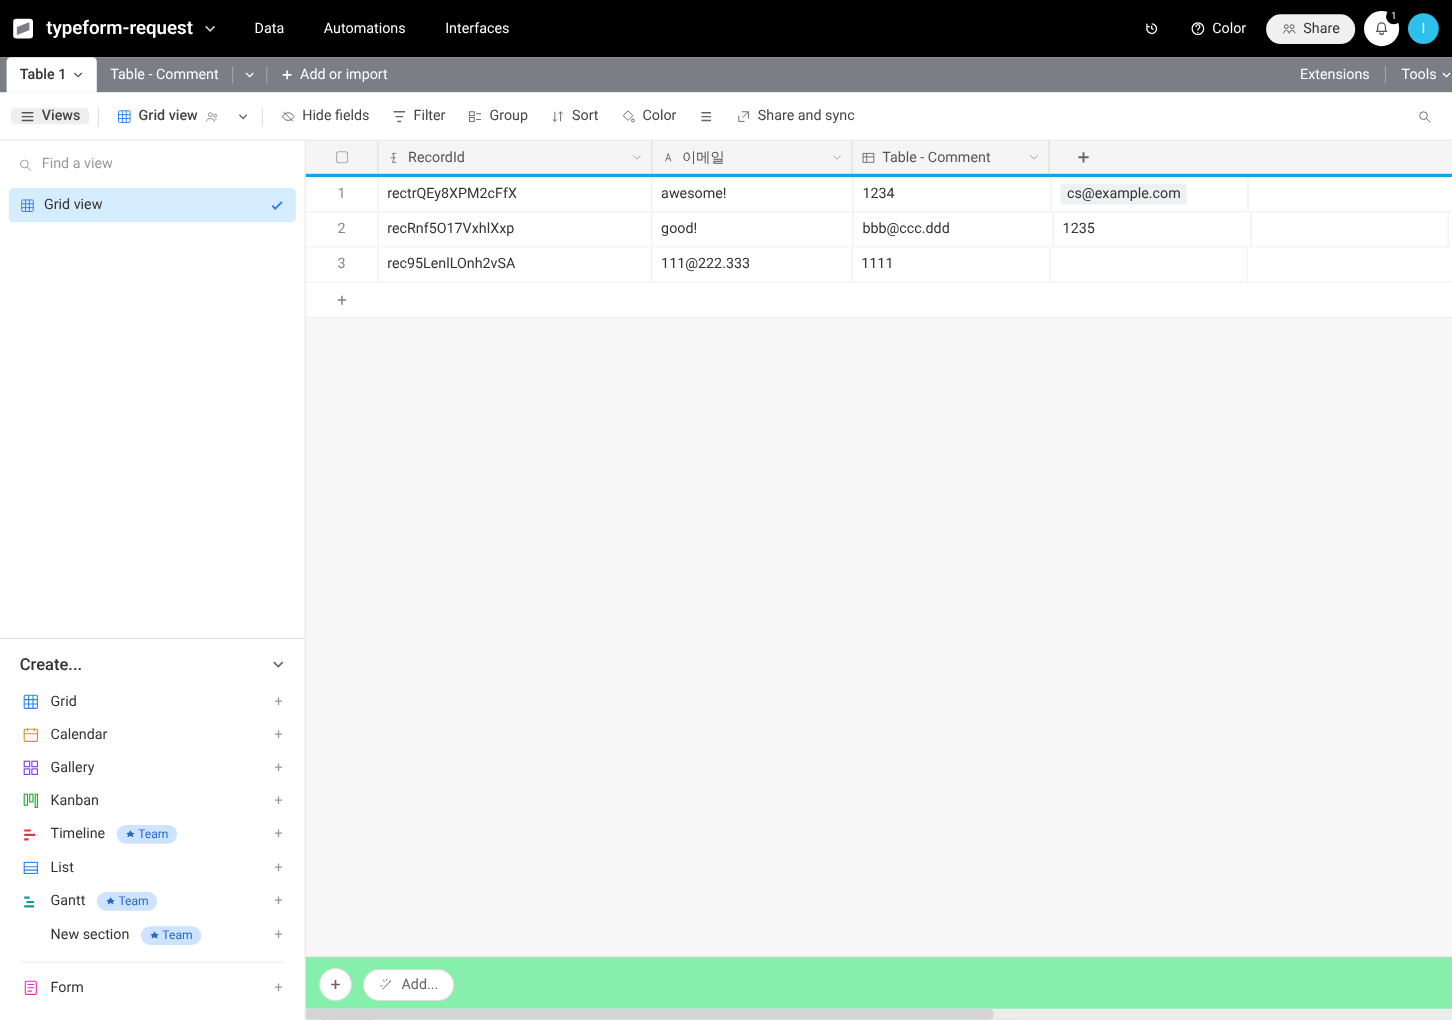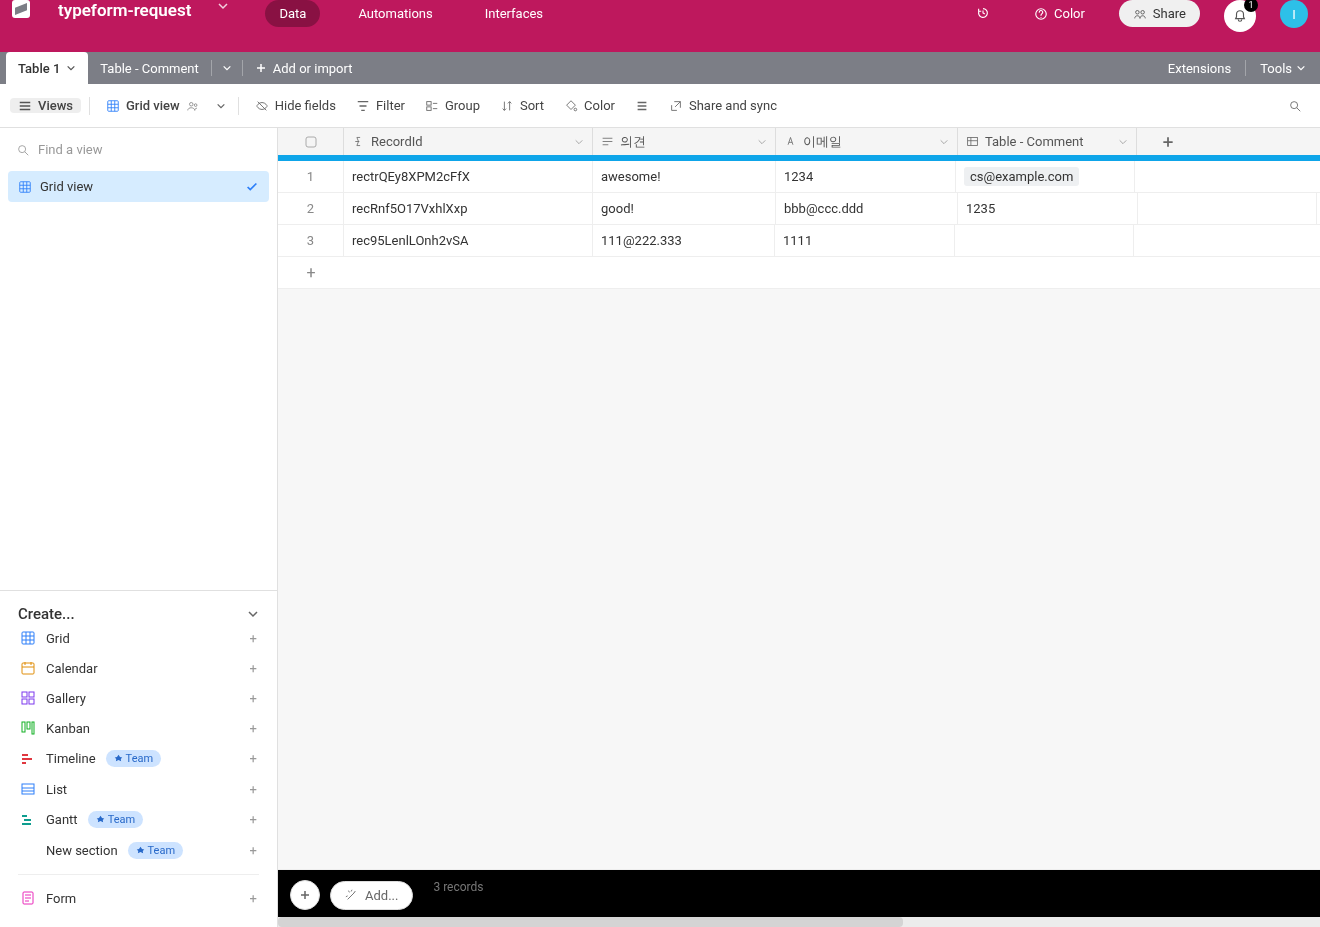--- a/index.html
+++ b/index.html
@@ -1,76 +1,76 @@
 <!DOCTYPE html>
 <html><head>
 <meta charset="utf-8">
 <style>
 *{box-sizing:border-box;margin:0;padding:0;font-family:-apple-system,BlinkMacSystemFont,"Segoe UI",Roboto,Helvetica,Arial,sans-serif}
 body{width:1320px;height:927px;overflow:hidden;background:#f5f5f5;color:#333}
-.header{height:52px;background:#be185d;display:flex;align-items:flex-start;padding:0 12px;gap:24px;color:#fff}
+.header{height:52px;background:#000000;display:flex;align-items:center;padding:0 12px;gap:8px;color:#fff}
 .logo{width:18px;height:18px;background:#fff;border-radius:3px;margin-right:4px;position:relative}
 .logo:before{content:"";position:absolute;inset:3px;background:#7c7e86;clip-path:polygon(0 40%,100% 0,100% 60%,0 100%)}
 .base-name{font-size:17px;font-weight:600;color:#fff}
 .hdr-chev{color:#fff;opacity:.8;margin-left:2px;margin-right:12px}
 .pill{padding:6px 14px;border-radius:16px;font-size:13px;color:#fff;cursor:pointer}
 .pill.active{background:rgba(0,0,0,.28)}
 .hdr-spacer{flex:1}
 .hdr-btn{display:flex;align-items:center;gap:6px;padding:6px 10px;border-radius:16px;font-size:13px;color:#fff;cursor:pointer}
 .hdr-btn svg{width:14px;height:14px}
 .share-btn{background:#f0f0f0;color:#333;padding:6px 14px;border-radius:16px;font-size:13px;display:flex;align-items:center;gap:6px;cursor:pointer}
 .bell-wrap{position:relative;width:32px;height:32px;border-radius:50%;background:#fff;display:flex;align-items:center;justify-content:center;cursor:pointer}
 .bell-badge{position:absolute;top:-2px;right:-2px;background:#000;color:#fff;font-size:9px;border-radius:50%;width:14px;height:14px;display:flex;align-items:center;justify-content:center}
 .avatar{width:28px;height:28px;border-radius:50%;background:#2dc0e8;display:flex;align-items:center;justify-content:center;color:#fff;font-size:13px;cursor:pointer}
 .tabbar{height:32px;background:#7c7e86;display:flex;align-items:stretch;padding-left:6px;color:#fff;font-size:13px}
 .tab{display:flex;align-items:center;padding:16px 12px;gap:6px;cursor:pointer;border-radius:4px 4px 0 0}
 .tab.active{background:#fff;color:#333;font-weight:500}
 .tab-sep{width:1px;background:rgba(255,255,255,.3);margin:8px 0}
 .tabbar .chev-btn{display:flex;align-items:center;padding:0 10px;cursor:pointer}
 .add-import{display:flex;align-items:center;gap:6px;padding:0 12px;cursor:pointer}
-.tabbar .right{margin-left:auto;display:flex;align-items:center;gap:14px;padding-right:14px}
+.tabbar .right{margin-left:auto;display:flex;align-items:center;gap:14px;}
 .tabbar .right .sep{width:1px;height:16px;background:rgba(255,255,255,.3)}
 .toolbar{height:44px;background:#fff;border-bottom:1px solid #e0e0e0;display:flex;align-items:center;padding:0 10px;gap:4px}
 .tb-btn{display:flex;align-items:center;gap:6px;padding:0 8px;border-radius:4px;font-size:13px;color:#444;cursor:pointer}
 .tb-btn.views{background:#eee}
 .tb-sep{width:1px;height:18px;background:#e0e0e0;margin:0 4px}
 .gv-name{font-weight:500}
 .tb-icon{width:14px;height:14px;flex-shrink:0}
 .grid-icon{color:#2d7ff9}
 .main{display:flex;height:calc(927px - 52px - 32px - 44px)}
 .sidebar{width:278px;background:#fff;border-right:1px solid #e0e0e0;display:flex;flex-direction:column}
 .find-view{display:flex;align-items:center;gap:8px;padding:14px 16px;color:#999;font-size:13px}
 .view-item{display:flex;align-items:center;gap:8px;padding:8px 10px;margin:0 8px;border-radius:4px;font-size:13px;cursor:pointer}
 .view-item.active{background:#d6ecff}
 .view-item .check{margin-left:auto;color:#2d7ff9}
 .sidebar-spacer{flex:1}
 .create-section{border-top:1px solid #e0e0e0;padding:14px 18px}
-.create-hdr{display:flex;align-items:center;justify-content:space-between;font-size:15px;font-weight:500;cursor:pointer}
+.create-hdr{display:flex;align-items:center;justify-content:space-between;font-size:15px;font-weight:500;margin-bottom:10px;cursor:pointer}
 .create-item{display:flex;align-items:center;gap:10px;padding:7px 2px;font-size:13px;cursor:pointer}
 .create-item .plus{margin-left:auto;color:#999}
 .team-badge{background:#cde3ff;color:#2869c9;font-size:11px;padding:2px 8px;border-radius:10px;display:flex;align-items:center;gap:3px}
 .ci-icon{width:16px;height:16px;flex-shrink:0}
 .grid-area{flex:1;background:#f7f7f7;position:relative;display:flex;flex-direction:column}
-.grid-header{display:flex;background:#f5f5f5;border-bottom:6px solid #0ea5e9;height:33px}
+.grid-header{display:flex;background:#f5f5f5;border-bottom:3px solid #0ea5e9;height:33px}
 .gh-cell{border-right:1px solid #ddd;display:flex;align-items:center;padding:0 8px;font-size:13px;color:#555;gap:6px;position:relative}
 .gh-cell .dd{margin-left:auto;color:#999;cursor:pointer}
 .row{display:flex;background:#fff;border-bottom:1px solid #eee;height:32px}
 .cell{border-right:1px solid #eee;display:flex;align-items:center;padding:0 8px;font-size:13px;color:#333}
 .rownum{justify-content:center;color:#888}
 .c-rownum{width:66px}
 .c0{width:249px}
 .c1{width:183px}
 .c2{width:182px}
 .c3{width:180px}
 .c4{width:179px}
 .c-add{width:61px;justify-content:center}
 .lookup-chip{background:#eef0f2;padding:2px 6px;border-radius:3px}
 .add-row{display:flex;background:#fff;border-bottom:1px solid #eee;height:32px;align-items:center}
 .add-row .plus{width:66px;text-align:center;color:#888;font-size:16px}
-.footer{height:58px;background:#000000;display:flex;align-items:flex-start;padding:10px 12px;gap:20px;border-top:1px solid #eee;flex-direction:row}
+.footer{height:58px;background:#86efac;display:flex;align-items:flex-start;padding:10px 12px;gap:10px;border-top:1px solid #eee;flex-direction:column}
 .footer-row{display:flex;align-items:center;gap:10px}
 .foot-btn{width:30px;height:30px;border-radius:50%;background:#fff;border:1px solid #ddd;display:flex;align-items:center;justify-content:center;cursor:pointer;color:#666}
 .foot-add{display:flex;align-items:center;gap:6px;padding:6px 14px;border:1px solid #ddd;border-radius:16px;font-size:13px;color:#666;cursor:pointer;background:#fff}
 .rec-count{font-size:12px;color:#777}
 .scrolltrack{position:absolute;bottom:0;left:0;right:0;height:10px;background:#ececec}
 .scrolltrack .thumb{height:100%;width:60%;background:#d4d4d4;border-radius:4px}
 svg{display:block}
 </style>
 </head>
 <body>
@@ -356,31 +356,20 @@
         <svg width="13" height="13" viewBox="0 0 16 16">
             <path d="M10 3H6l2 5-2 5h4M4 8h5" stroke="#666" fill="none"></path>
           </svg>
         <span>RecordId</span>
         <span class="dd">
             <svg width="10" height="10" viewBox="0 0 12 12">
               <path d="M2 4l4 4 4-4" stroke="#999" fill="none"></path>
             </svg>
           </span>
       </div>
-      <div class="gh-cell c1">
-        <svg width="13" height="13" viewBox="0 0 16 16">
-            <path d="M2 4h12M2 8h12M2 12h7" stroke="#666"></path>
-          </svg>
-        <span>의견</span>
-        <span class="dd">
-            <svg width="10" height="10" viewBox="0 0 12 12">
-              <path d="M2 4l4 4 4-4" stroke="#999" fill="none"></path>
-            </svg>
-          </span>
-      </div>
       <div class="gh-cell c2">
         <svg width="13" height="13" viewBox="0 0 16 16">
             <path d="M5 12L8 3l3 9M6 9h4" stroke="#666" fill="none"></path>
           </svg>
         <span>이메일</span>
         <span class="dd">
             <svg width="10" height="10" viewBox="0 0 12 12">
               <path d="M2 4l4 4 4-4" stroke="#999" fill="none"></path>
             </svg>
           </span>

